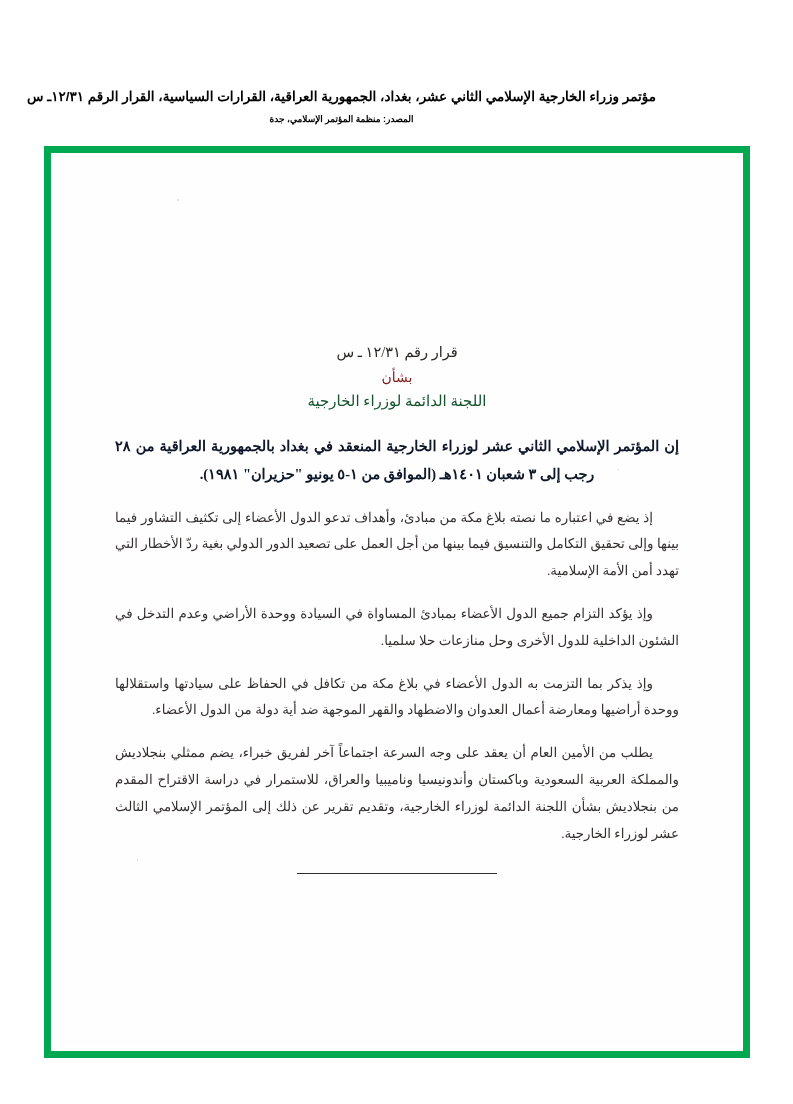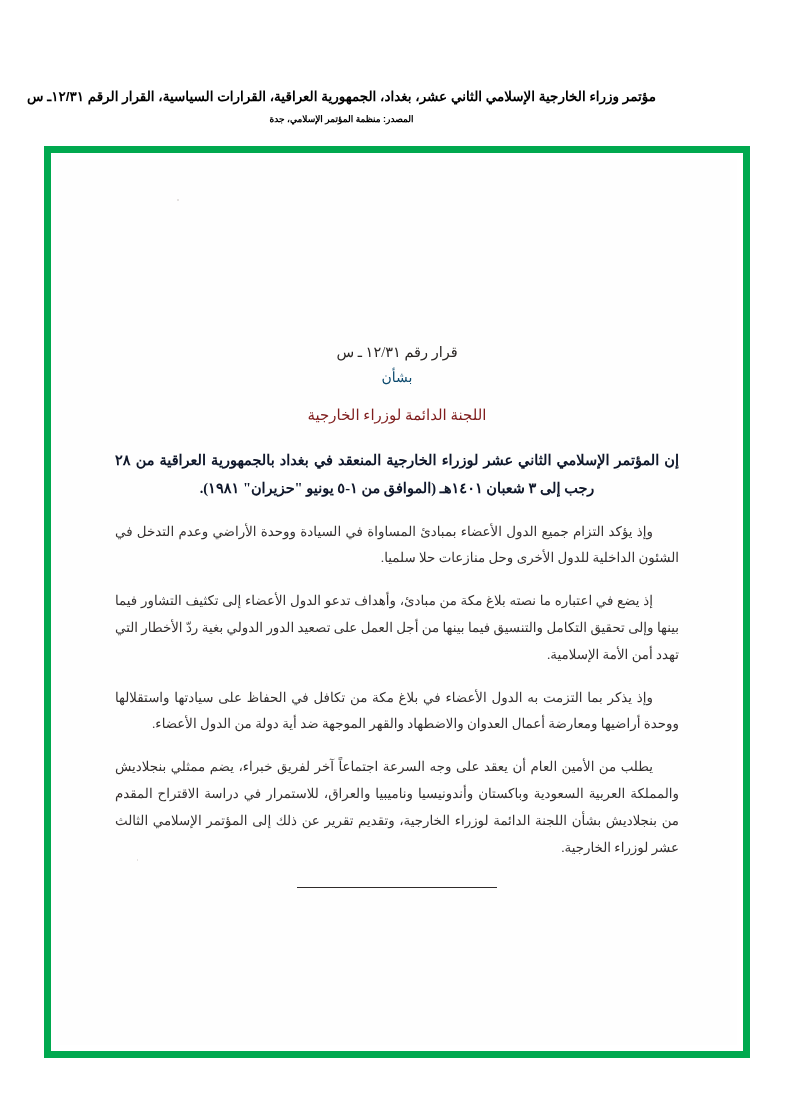--- a/index.html
+++ b/index.html
@@ -76,27 +76,27 @@
   .res-no {
     text-align: center;
     font-size: 14.5px;
     letter-spacing: 0.5px;
     color: #2a2624;
     margin-bottom: 8px;
   }
   .res-about {
     text-align: center;
     font-size: 14px;
-    color: #0c4a6e;
-    margin-bottom: 20px;
+    color: #7f1d1d;
+    margin-bottom: 6px;
   }
   .res-subject {
     text-align: center;
     font-size: 15px;
-    color: #7f1d1d;
+    color: #14532d;
     margin-bottom: 22px;
   }
 
   .preamble {
     font-size: 14.5px;
     line-height: 1.95;
     text-align: justify;
     text-align-last: center;
     color: #0f172a;
     font-weight: bold;
@@ -145,21 +145,21 @@
     <div class="speck" style="top:700px;left:80px;width:1px;height:2px;"></div>
 
     <div class="scan">
 
       <div class="res-no">قرار رقم ١٢/٣١ ـ س</div>
       <div class="res-about">بشأن</div>
       <div class="res-subject">اللجنة الدائمة لوزراء الخارجية</div>
 
       <div class="preamble">إن المؤتمر الإسلامي الثاني عشر لوزراء الخارجية المنعقد في بغداد بالجمهورية العراقية من ٢٨ رجب إلى ٣ شعبان ١٤٠١هـ (الموافق من ١-٥ يونيو "حزيران" ١٩٨١).</div>
 
+      <p class="body-par">إذ يضع في اعتباره ما نصته بلاغ مكة من مبادئ، وأهداف تدعو الدول الأعضاء إلى تكثيف التشاور فيما بينها وإلى تحقيق التكامل والتنسيق فيما بينها من أجل العمل على تصعيد الدور الدولي بغية ردّ الأخطار التي تهدد أمن الأمة الإسلامية.</p>
       <p class="body-par">وإذ يؤكد التزام جميع الدول الأعضاء بمبادئ المساواة في السيادة ووحدة الأراضي وعدم التدخل في الشئون الداخلية للدول الأخرى وحل منازعات حلا سلميا.</p>
-      <p class="body-par">إذ يضع في اعتباره ما نصته بلاغ مكة من مبادئ، وأهداف تدعو الدول الأعضاء إلى تكثيف التشاور فيما بينها وإلى تحقيق التكامل والتنسيق فيما بينها من أجل العمل على تصعيد الدور الدولي بغية ردّ الأخطار التي تهدد أمن الأمة الإسلامية.</p>
       <p class="body-par">وإذ يذكر بما التزمت به الدول الأعضاء في بلاغ مكة من تكافل في الحفاظ على سيادتها واستقلالها ووحدة أراضيها ومعارضة أعمال العدوان والاضطهاد والقهر الموجهة ضد أية دولة من الدول الأعضاء.</p>
       <p class="body-par last">يطلب من الأمين العام أن يعقد على وجه السرعة اجتماعاً آخر لفريق خبراء، يضم ممثلي بنجلاديش والمملكة العربية السعودية وباكستان وأندونيسيا وناميبيا والعراق، للاستمرار في دراسة الاقتراح المقدم من بنجلاديش بشأن اللجنة الدائمة لوزراء الخارجية، وتقديم تقرير عن ذلك إلى المؤتمر الإسلامي الثالث عشر لوزراء الخارجية.</p>
 
       <div class="rule"></div>
     </div>
   </div>
 </div>
 
 </body></html>

